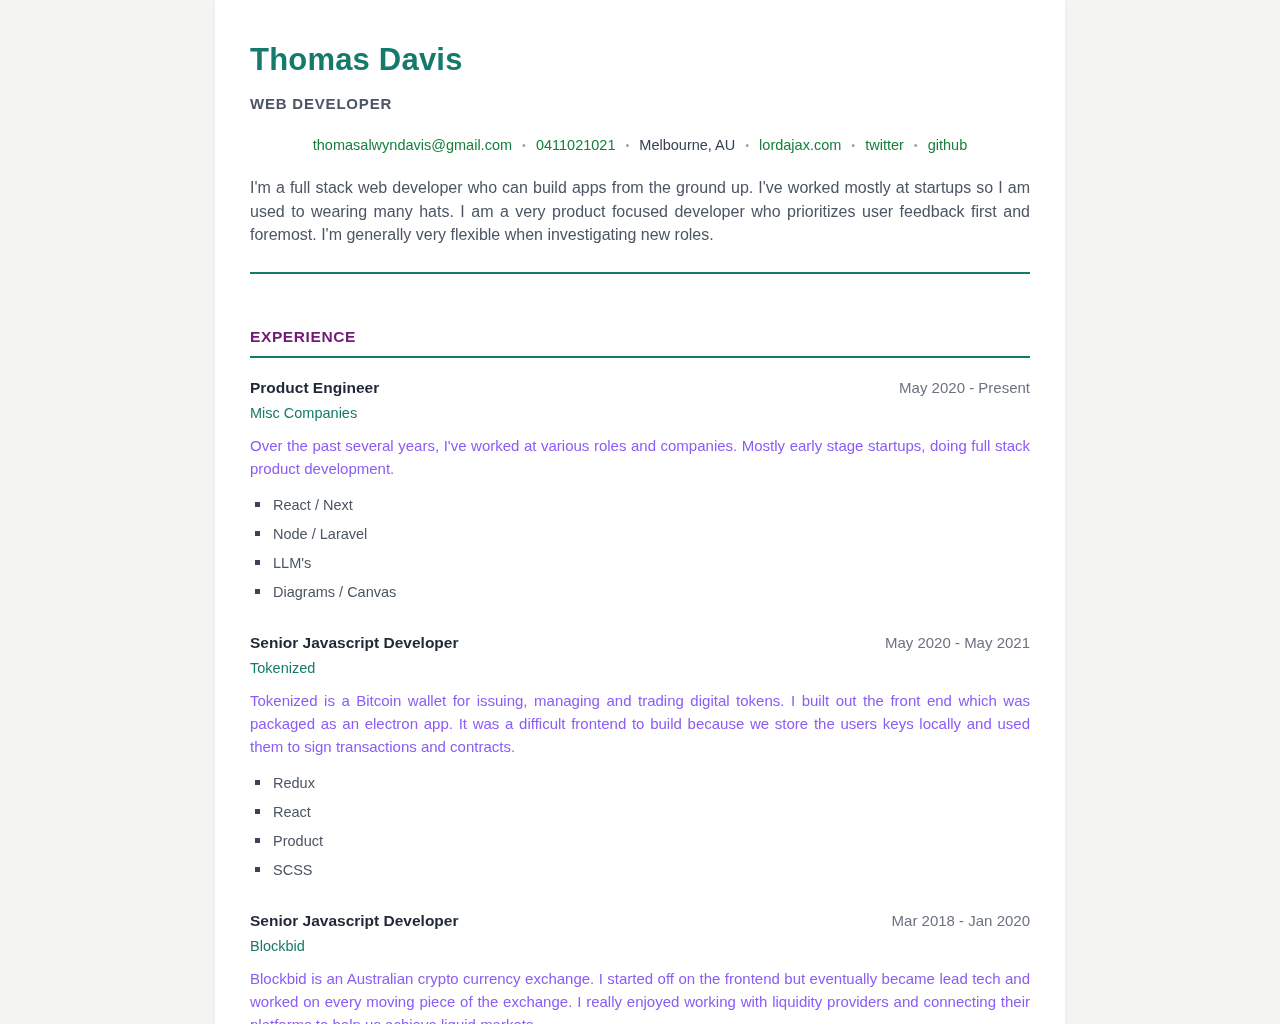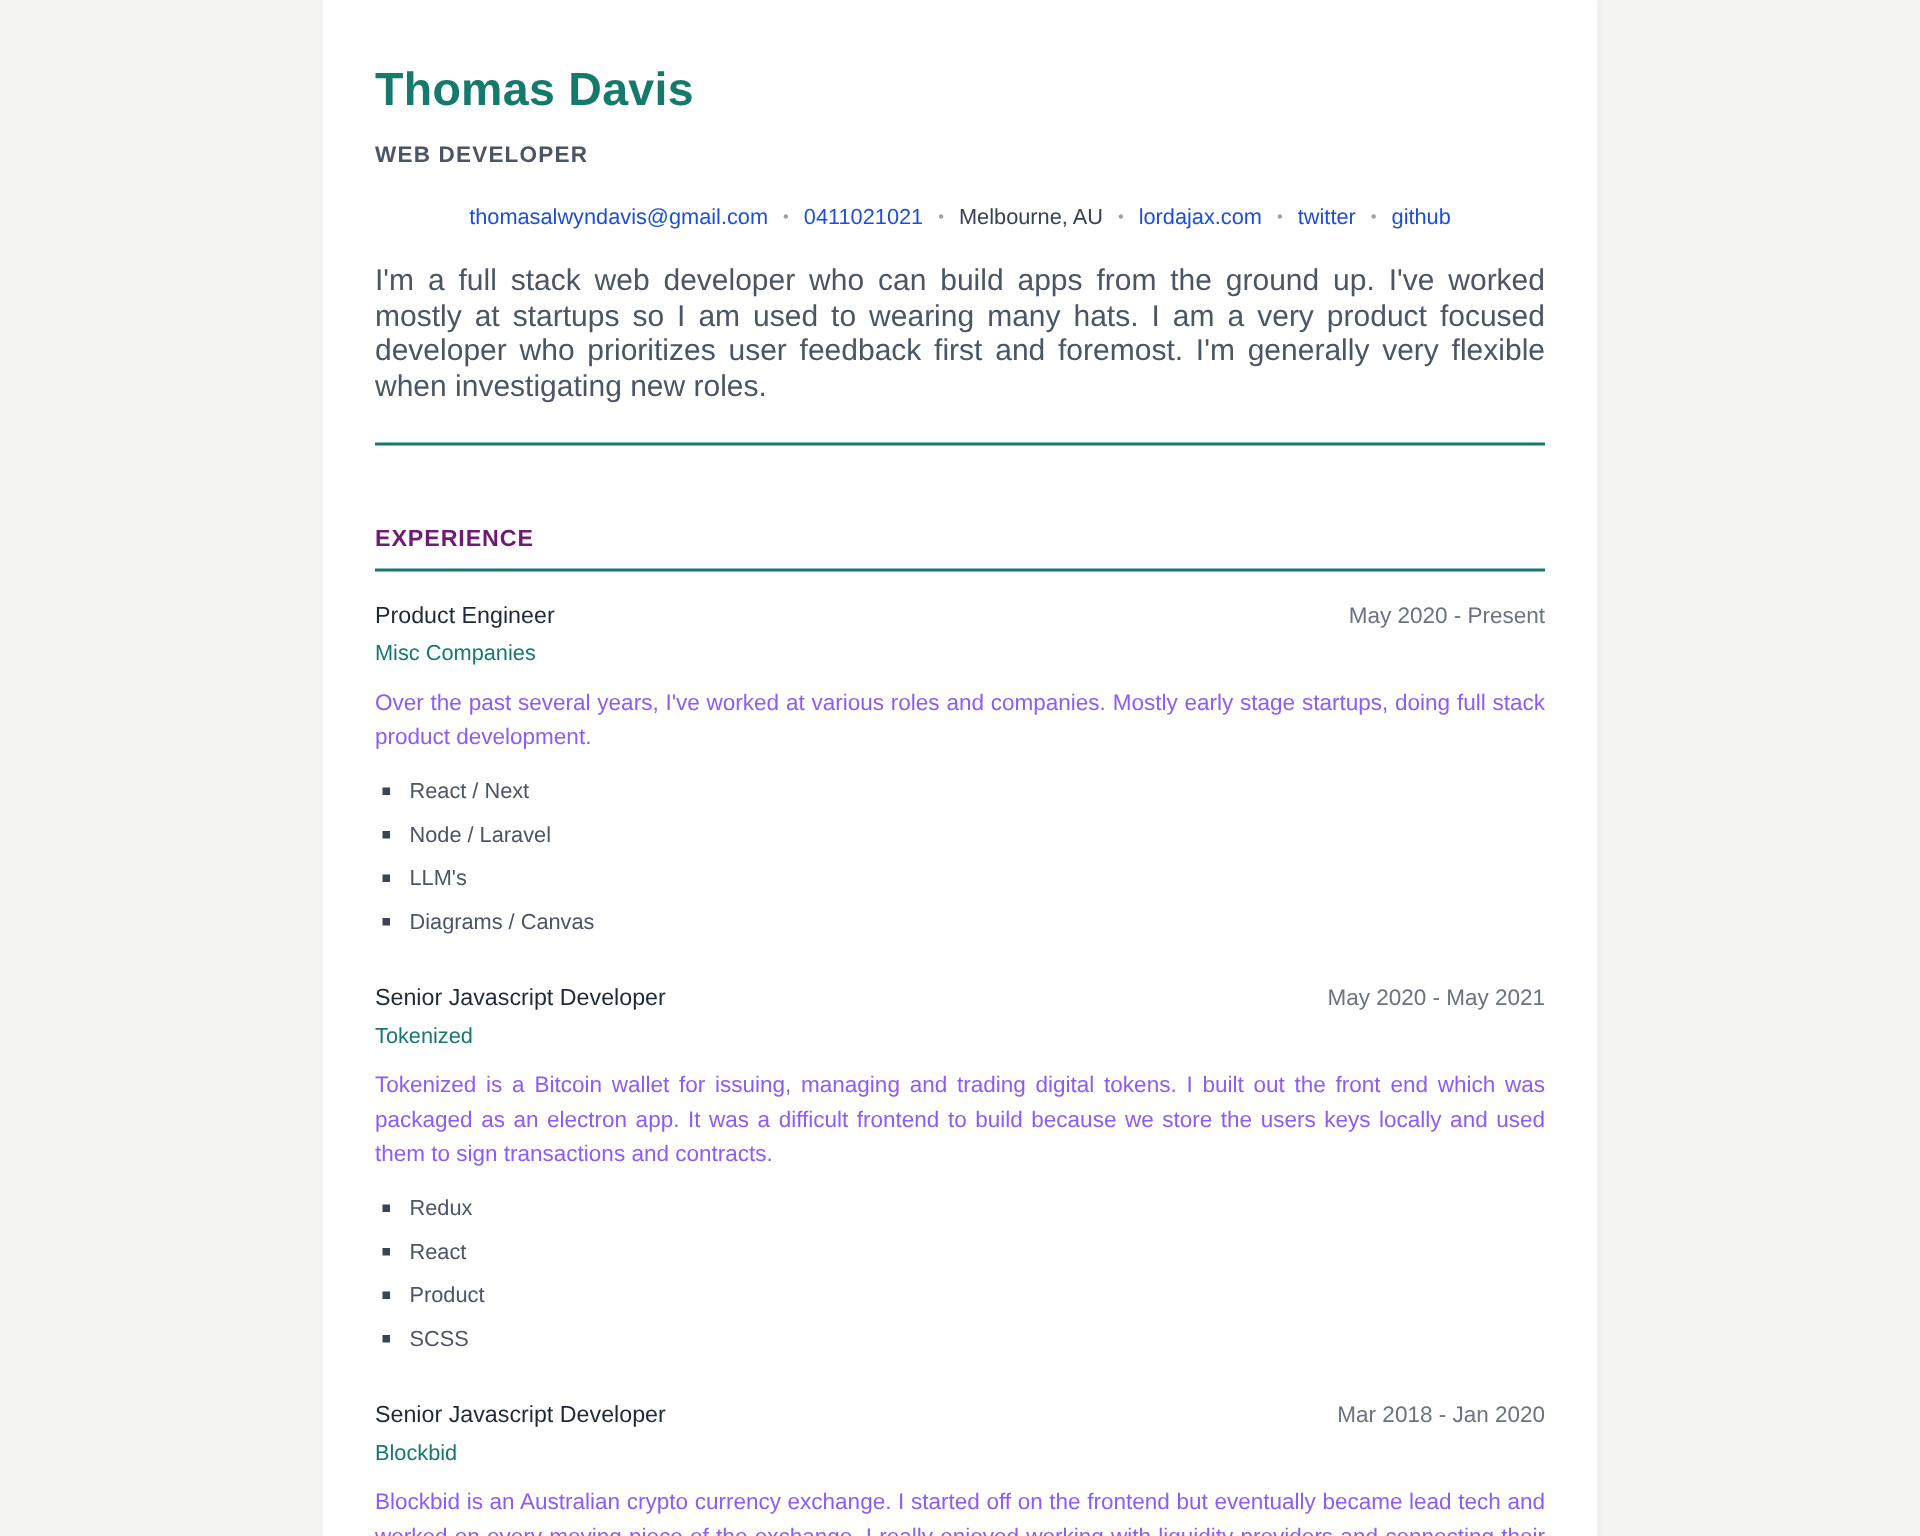--- a/index.html
+++ b/index.html
@@ -33,32 +33,32 @@
     letter-spacing: 0.8px;
     color: #4b5563;
   }
   .contact-row {
     margin-top: 25px;
     text-align: center;
     font-size: 14.5px;
     color: #374151;
     white-space: nowrap;
   }
-  .contact-link { color: #1d4ed8; cursor: pointer; text-align: right; }
+  .contact-link { color: #15803d; cursor: pointer; text-align: right; }
   .contact-plain { color: #374151; text-align: right; }
   .sep {
     display: inline-block;
     color: #9aa1ab;
     font-size: 11px;
     margin: 0 10px;
     vertical-align: 1px;
   }
   .summary {
     margin-top: 23px;
-    font-size: 20px;
+    font-size: 16px;
     line-height: 23.5px;
     color: #4b5563;
     text-align: justify;
   }
   .rule {
     border: none;
     border-top: 2px solid #15796b;
     margin: 25px 0 0 0;
   }
   .section-heading {
@@ -75,21 +75,21 @@
   }
   .job { margin-top: 21px; }
   .job + .job { margin-top: 33px; }
   .job-header {
     display: flex;
     justify-content: space-between;
     align-items: baseline;
   }
   .job-title {
     font-size: 15.5px;
-    font-weight: 400;
+    font-weight: 700;
     color: #1f2937;
   }
   .job-dates {
     font-size: 15px;
     color: #6b7280;
     white-space: nowrap;
   }
   .company {
     margin-top: 8px;
     font-size: 14.5px;

